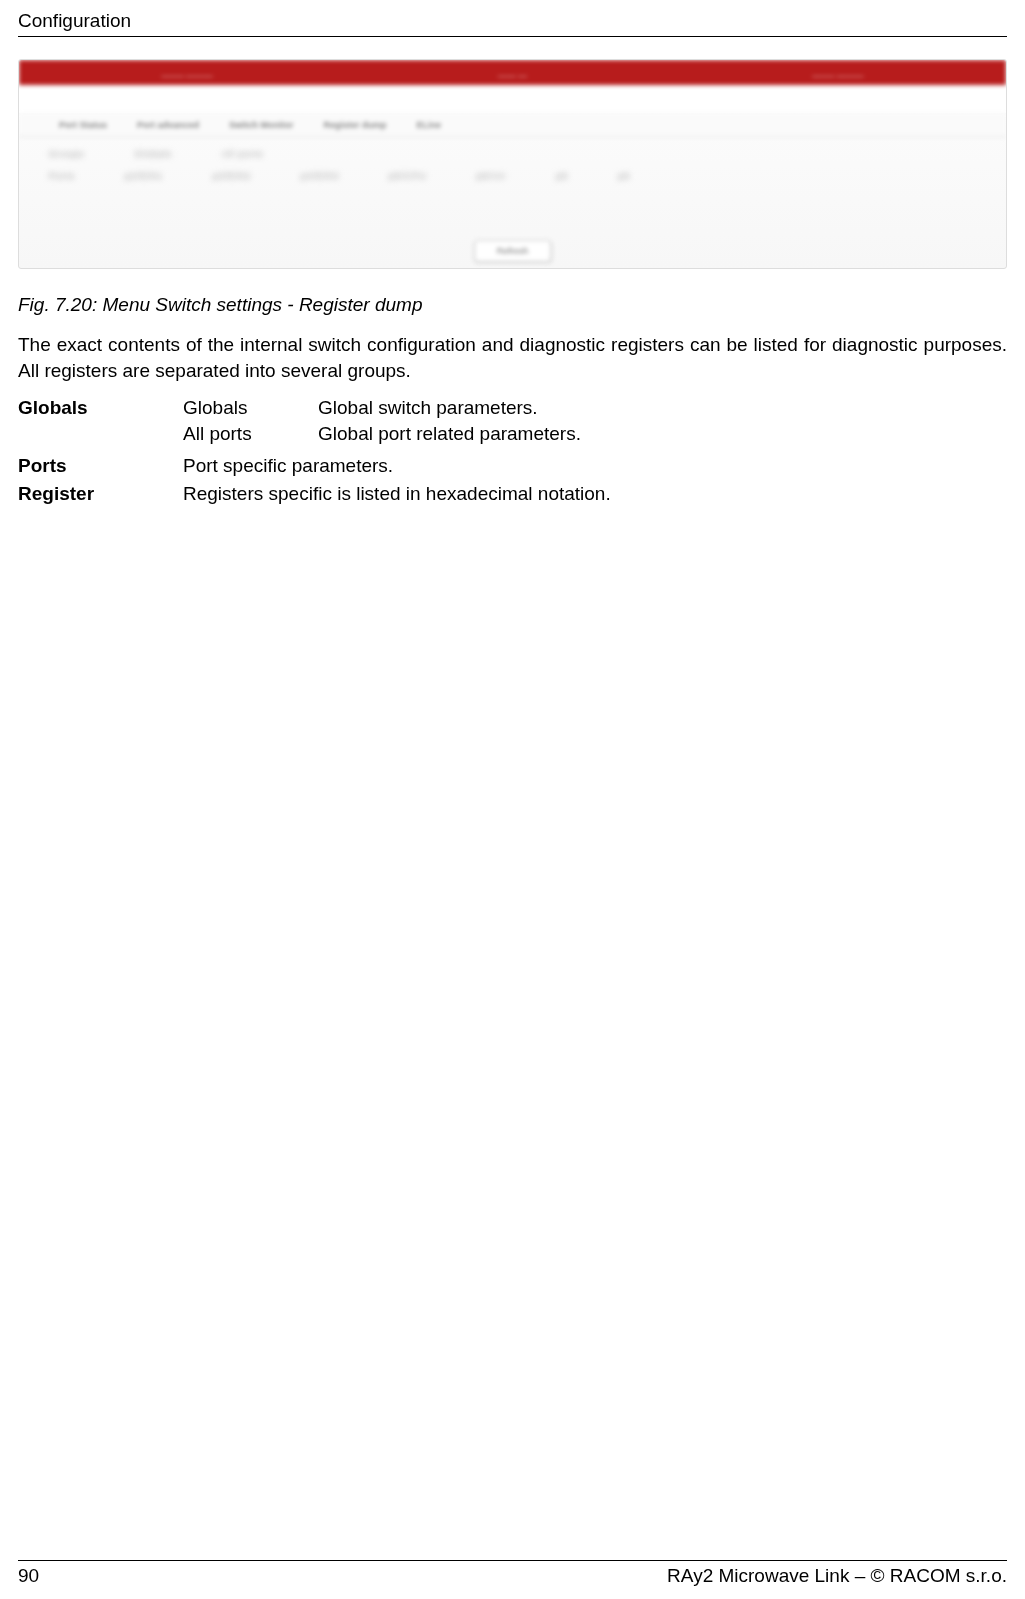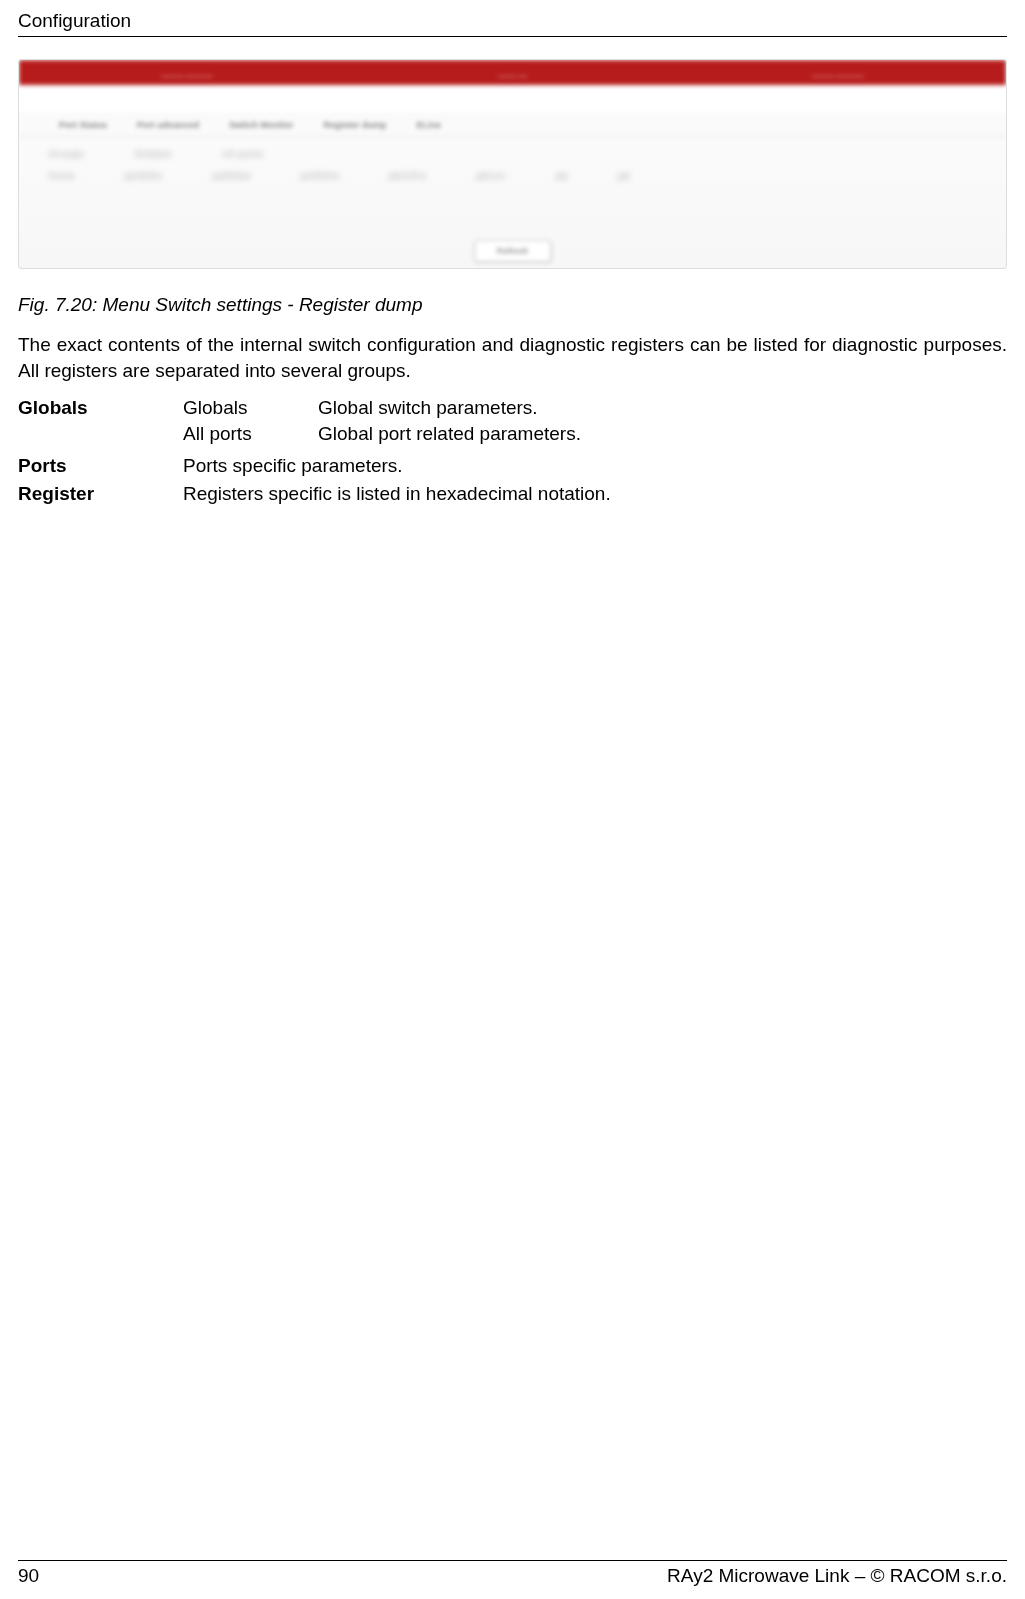--- a/index.html
+++ b/index.html
@@ -194,21 +194,21 @@
       </div>
       <div class="sub-row">
         <div class="sub-key">All ports</div>
         <div class="sub-val">Global port related parameters.</div>
       </div>
     </div>
   </div>
 
   <div class="def-block">
     <div class="def-label">Ports</div>
-    <div class="def-content">Ports specific parameters.</div>
+    <div class="def-content">Port specific parameters.</div>
   </div>
 
   <div class="def-block">
     <div class="def-label">Register</div>
     <div class="def-content">Registers specific is listed in hexadecimal notation.</div>
   </div>
 
   <div class="footer">
     <hr class="rule-bottom">
     <div class="footer-line">

